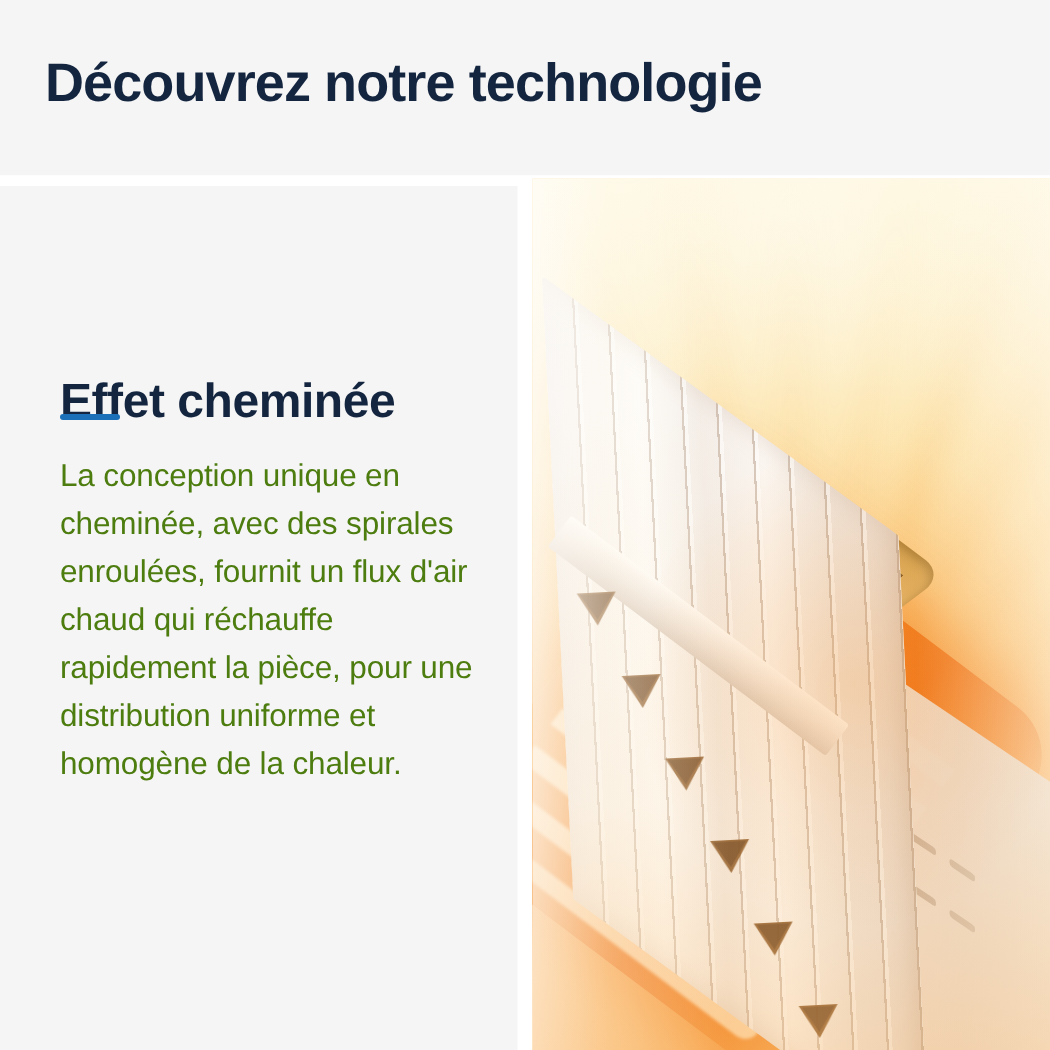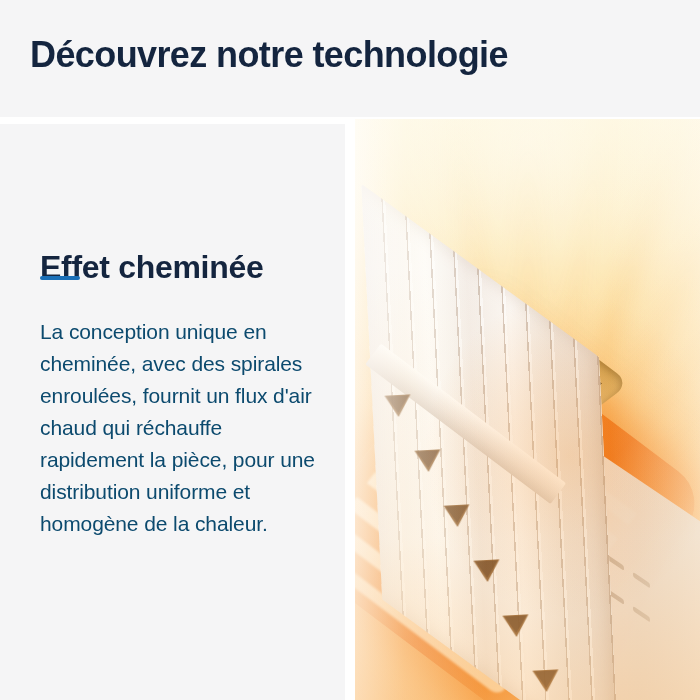--- a/index.html
+++ b/index.html
@@ -91,23 +91,22 @@
 
   #body-copy {
     position: absolute;
     left: 40px;
     top: 178px;
     width: 278px;
     font-size: 21px;
     line-height: 32px;
     font-weight: 400;
     letter-spacing: -0.1px;
-    color: #0c4a6e;
+    color: #4d7c0f;
     white-space: pre-line;
-    margin-top: 14px;
   }
 
   
   #image-panel {
     position: absolute;
     left: 355px;
     top: 119px;
     width: 345px;
     height: 581px;
     overflow: hidden;

